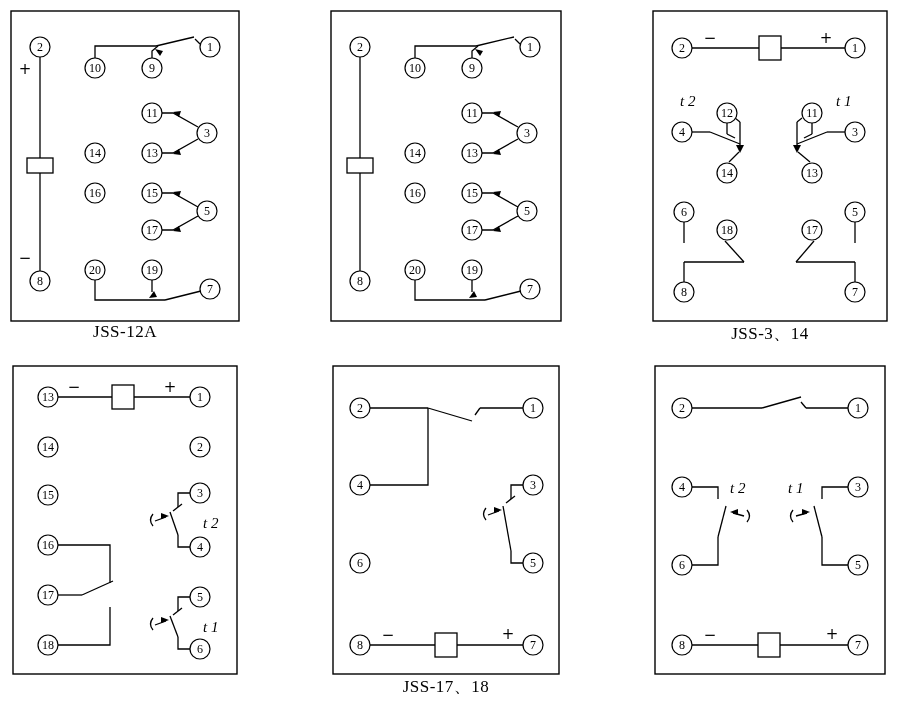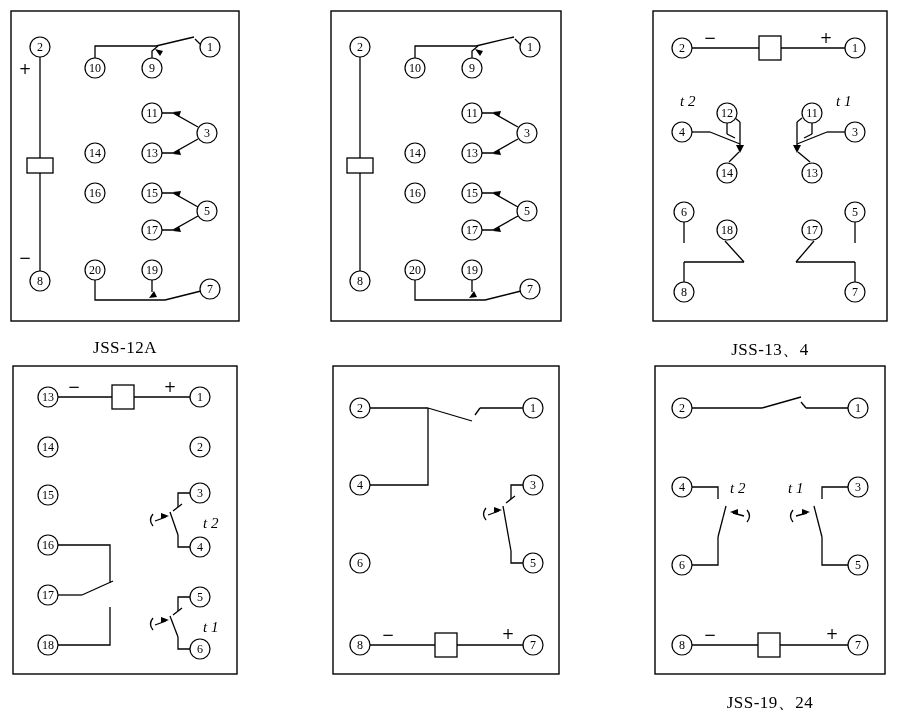--- a/index.html
+++ b/index.html
@@ -1,19 +1,19 @@
 <!DOCTYPE html>
 <html><head>
 <meta charset="utf-8">
 <style>
   html,body{margin:0;padding:0;background:#fff;}
   body{width:900px;height:724px;position:relative;font-family:"Liberation Serif",serif;color:#000;}
   .panel{position:absolute;}
   .panel svg{display:block;}
-  .caption{width:100%;text-align:center;margin-top:16px;font-size:17px;letter-spacing:.5px;color:#000;}
+  .caption{width:100%;text-align:center;margin-top:0;font-size:17px;letter-spacing:.5px;color:#000;}
   .wire line,.wire path,.wire rect,.wire{stroke:#000;stroke-width:1.3;fill:none;}
   rect.border{stroke:#000;stroke-width:1.4;fill:none;}
   .term{stroke:#000;stroke-width:1.2;fill:#fff;}
   text{fill:#000;}
   .tnum{font-size:12px;text-anchor:middle;font-family:"Liberation Serif",serif;}
   .sign{font-size:15px;text-anchor:middle;font-family:"DejaVu Sans",sans-serif;}
   .tlabel{font-size:15px;font-style:italic;font-family:"Liberation Serif",serif;}
   .ah path{fill:#000;stroke:none;}
 </style>
 </head>
@@ -306,21 +306,21 @@
         <g>
             <circle class="term" cx="32" cy="282" r="10"></circle>
             <text class="tnum" x="32" y="286">8</text>
           </g>
         <g>
             <circle class="term" cx="203" cy="282" r="10"></circle>
             <text class="tnum" x="203" y="286">7</text>
           </g>
       </g>
     </svg>
-    <div class="caption">JSS-13、4</div>
+    <div class="caption">JSS-3、14</div>
   </div>
 
   <div class="panel" style="left:12px;top:365px;width:226px;">
     <svg width="226" height="310" viewBox="0 0 226 310">
       <rect class="border" x="1" y="1" width="224" height="308"></rect>
       <g class="wire">
         <line x1="46" y1="32" x2="100" y2="32"></line>
         <rect x="100" y="20" width="22" height="24"></rect>
         <line x1="122" y1="32" x2="178" y2="32"></line>
         <path d="M46,180 H98 V218"></path>
@@ -453,20 +453,21 @@
         <g>
             <circle class="term" cx="28" cy="280" r="10"></circle>
             <text class="tnum" x="28" y="284">8</text>
           </g>
         <g>
             <circle class="term" cx="201" cy="280" r="10"></circle>
             <text class="tnum" x="201" y="284">7</text>
           </g>
       </g>
     </svg>
+    <div class="caption">JSS-17、18</div>
   </div>
 
   <div class="panel" style="left:654px;top:365px;width:232px;">
     <svg width="232" height="310" viewBox="0 0 232 310">
       <rect class="border" x="1" y="1" width="230" height="308"></rect>
       <g class="wire">
         <line x1="38" y1="43" x2="108" y2="43"></line>
         <line x1="108" y1="43" x2="147" y2="32"></line>
         <line x1="194" y1="43" x2="152" y2="43"></line>
         <line x1="152" y1="43" x2="147" y2="37"></line>
@@ -520,16 +521,15 @@
         <g>
             <circle class="term" cx="28" cy="280" r="10"></circle>
             <text class="tnum" x="28" y="284">8</text>
           </g>
         <g>
             <circle class="term" cx="204" cy="280" r="10"></circle>
             <text class="tnum" x="204" y="284">7</text>
           </g>
       </g>
     </svg>
-    <div class="caption">JSS-19、24</div>
   </div>
 
 </div>
 
 </body></html>

